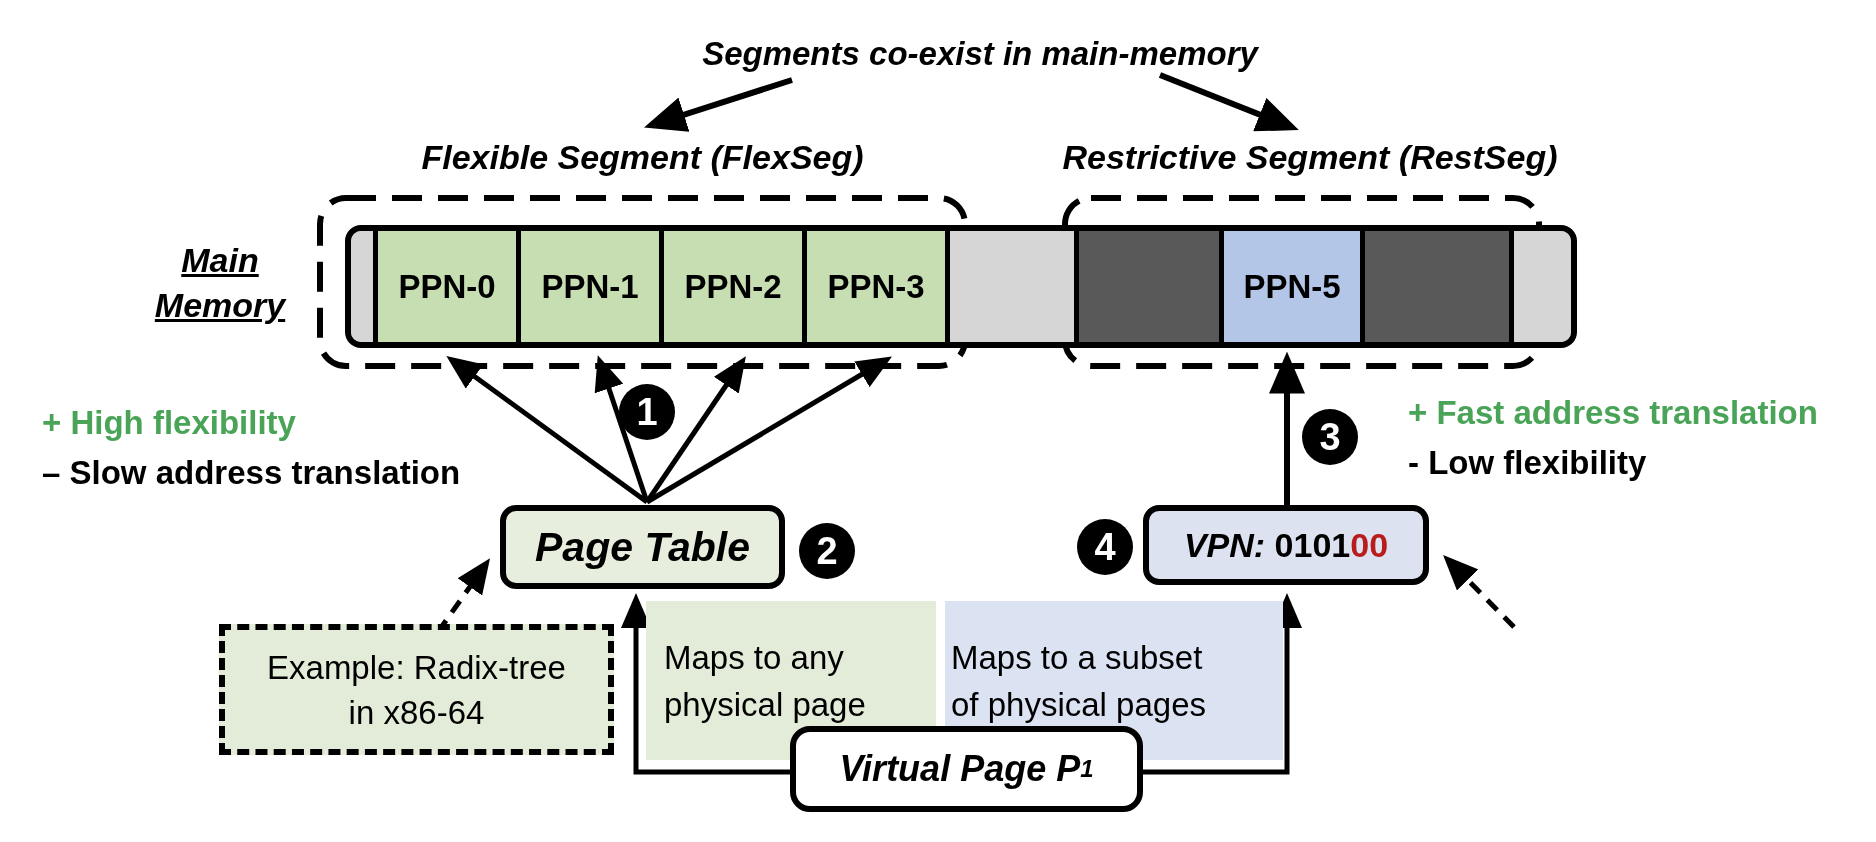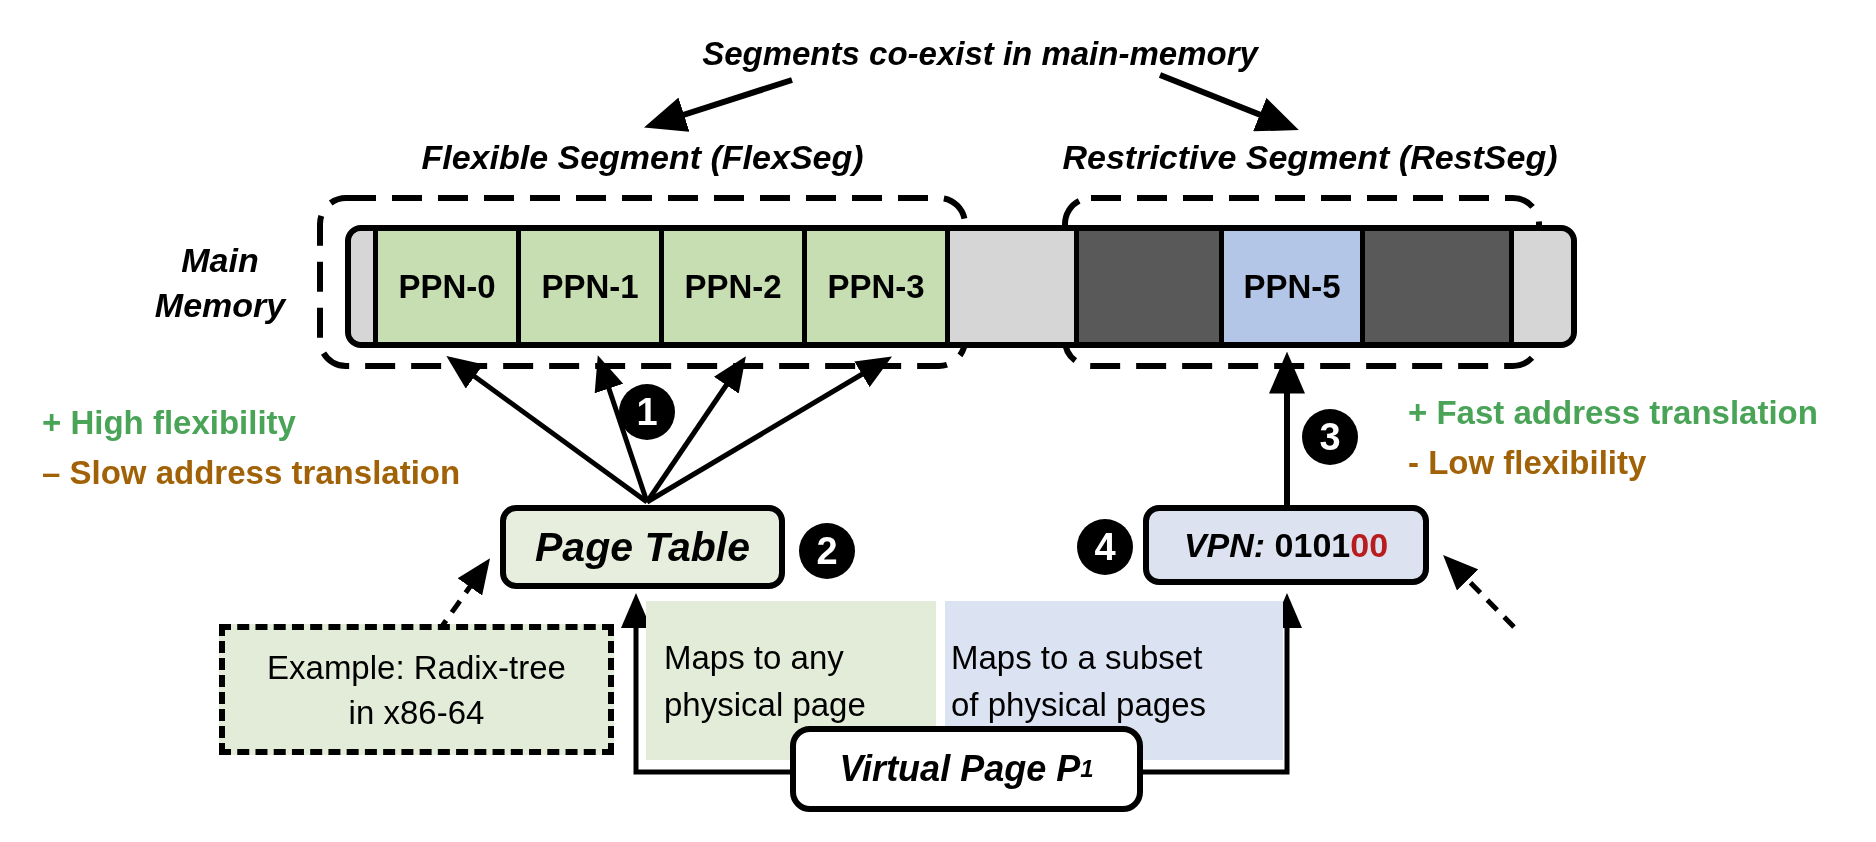--- a/index.html
+++ b/index.html
@@ -11,37 +11,37 @@
   svg.overlay{position:absolute;left:0;top:0;z-index:1;}
   .layer{position:absolute;left:0;top:0;z-index:2;width:100%;height:100%;pointer-events:none;}
   .layer > *{pointer-events:auto;}
 
   .title{left:640px;top:24px;width:680px;text-align:center;
     font-size:33px;font-style:italic;font-weight:600;margin-top:11px;}
   .seg-label{font-size:34px;font-weight:bold;font-style:italic;text-align:center;}
   .flex-label{left:320px;top:138px;width:645px;}
   .rest-label{left:1040px;top:138px;width:540px;}
   .mm-label{left:110px;top:238px;width:220px;text-align:center;
-    font-size:34px;font-weight:bold;font-style:italic;line-height:45px;}
+    font-size:34px;font-weight:bold;font-style:italic;line-height:45px;text-decoration:underline;}
 
   .membar{left:345px;top:225px;width:1232px;height:123px;background:#d6d6d6;
     border:6px solid #000;border-radius:16px;display:flex;overflow:hidden;box-sizing:border-box;}
   .cell{height:100%;display:flex;align-items:center;justify-content:center;
     font-size:33px;font-weight:bold;box-sizing:border-box;}
   .cell + .cell{border-left:5px solid #000;}
   .c-gray{background:#d6d6d6;}
   .c-green{background:#c6deb2;}
   .c-dark{background:#595959;}
   .c-blue{background:#b4c6e7;}
 
   .pros{font-size:33px;font-weight:bold;line-height:50px;white-space:nowrap;}
   .pros-left{left:42px;top:398px;}
   .pros-right{left:1408px;top:388px;}
   .green-t{color:#4aa457;}
-  .red-t{color:#a16207;}
+  .red-t{color:#000000;}
 
   .roundbox{border:6px solid #000;border-radius:16px;display:flex;
     align-items:center;justify-content:center;box-sizing:border-box;}
   .pagetable{left:500px;top:505px;width:285px;height:84px;background:#e7eedd;
     font-size:41px;font-weight:bold;font-style:italic;}
   .vpnbox{left:1143px;top:505px;width:286px;height:80px;background:#dde2f1;
     font-size:34px;white-space:pre;}
   .vpn-prefix{font-weight:bold;font-style:italic;}
   .vpn-black{font-weight:600;}
   .vpn-red{font-weight:bold;color:#b91c1c;}

